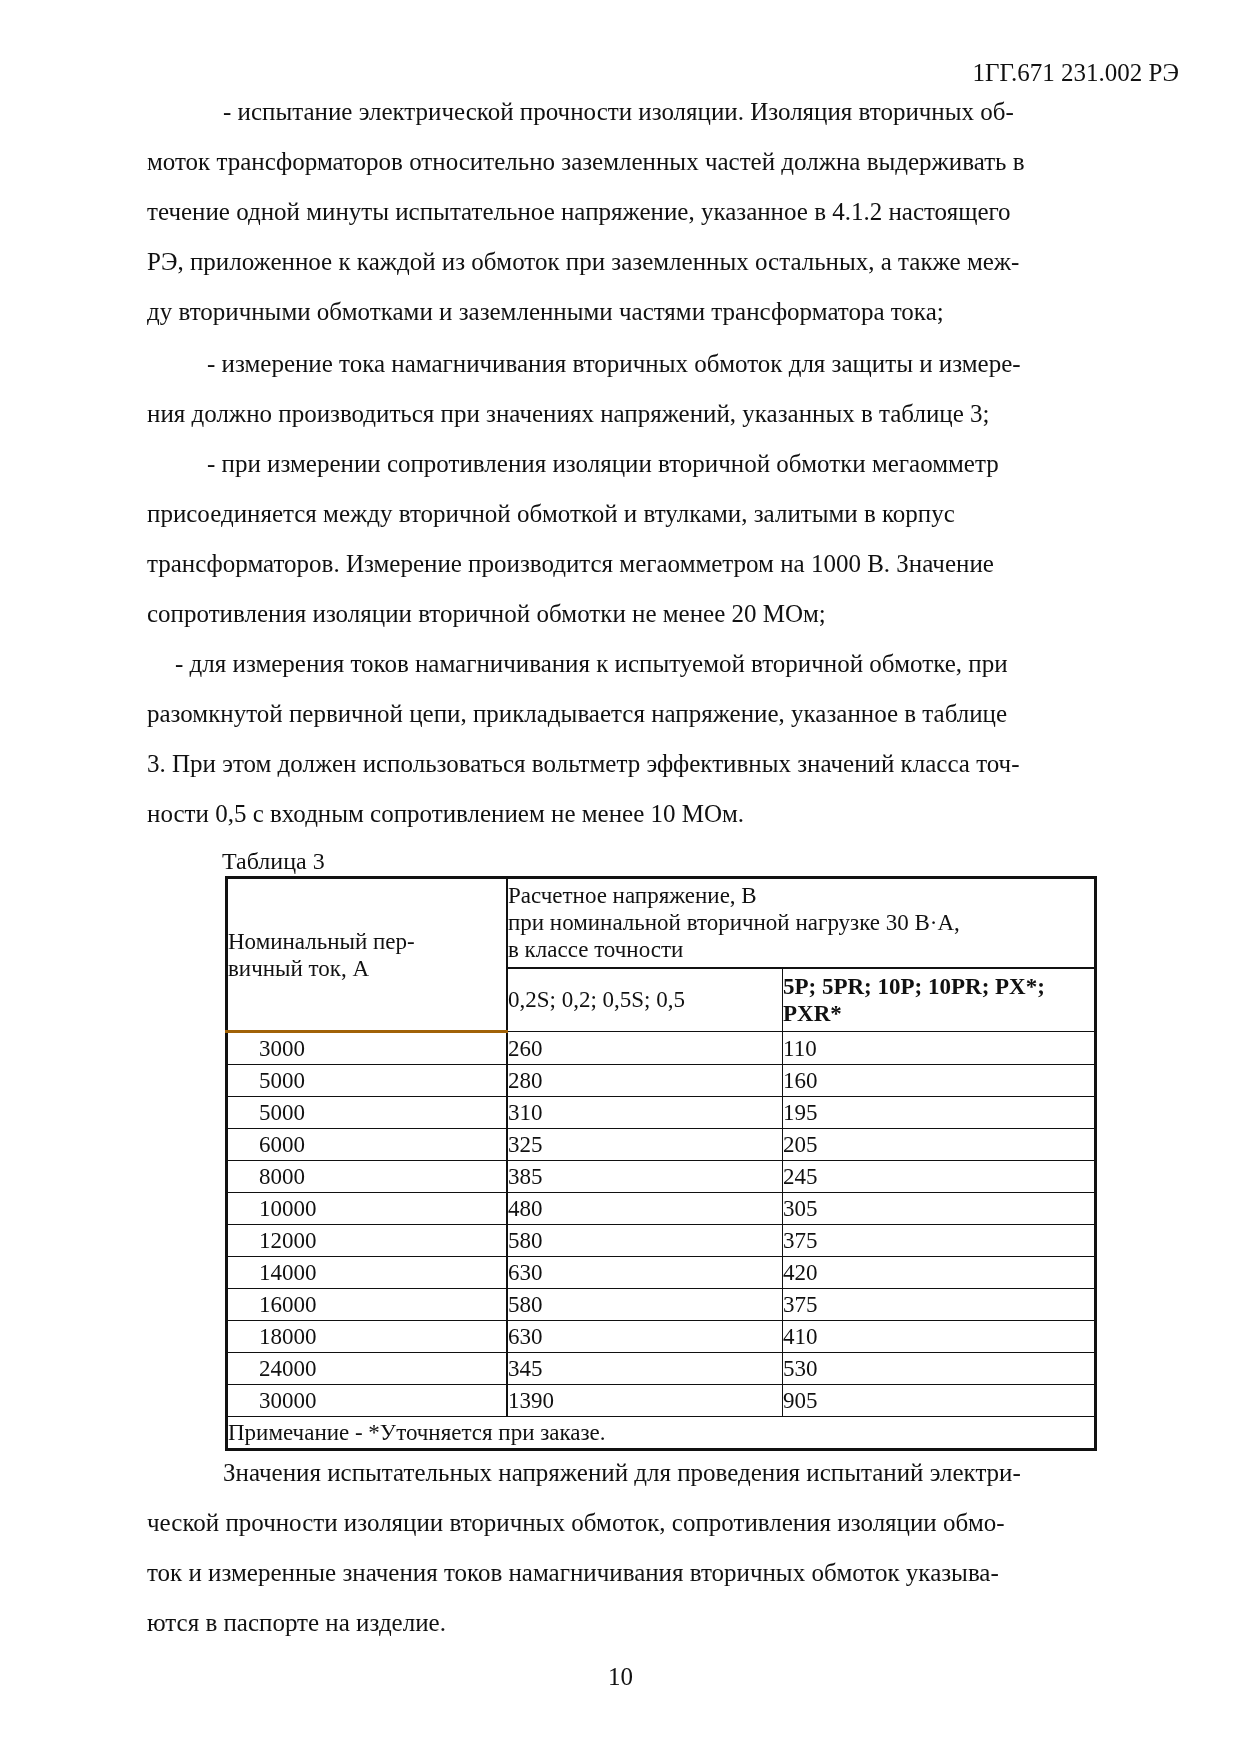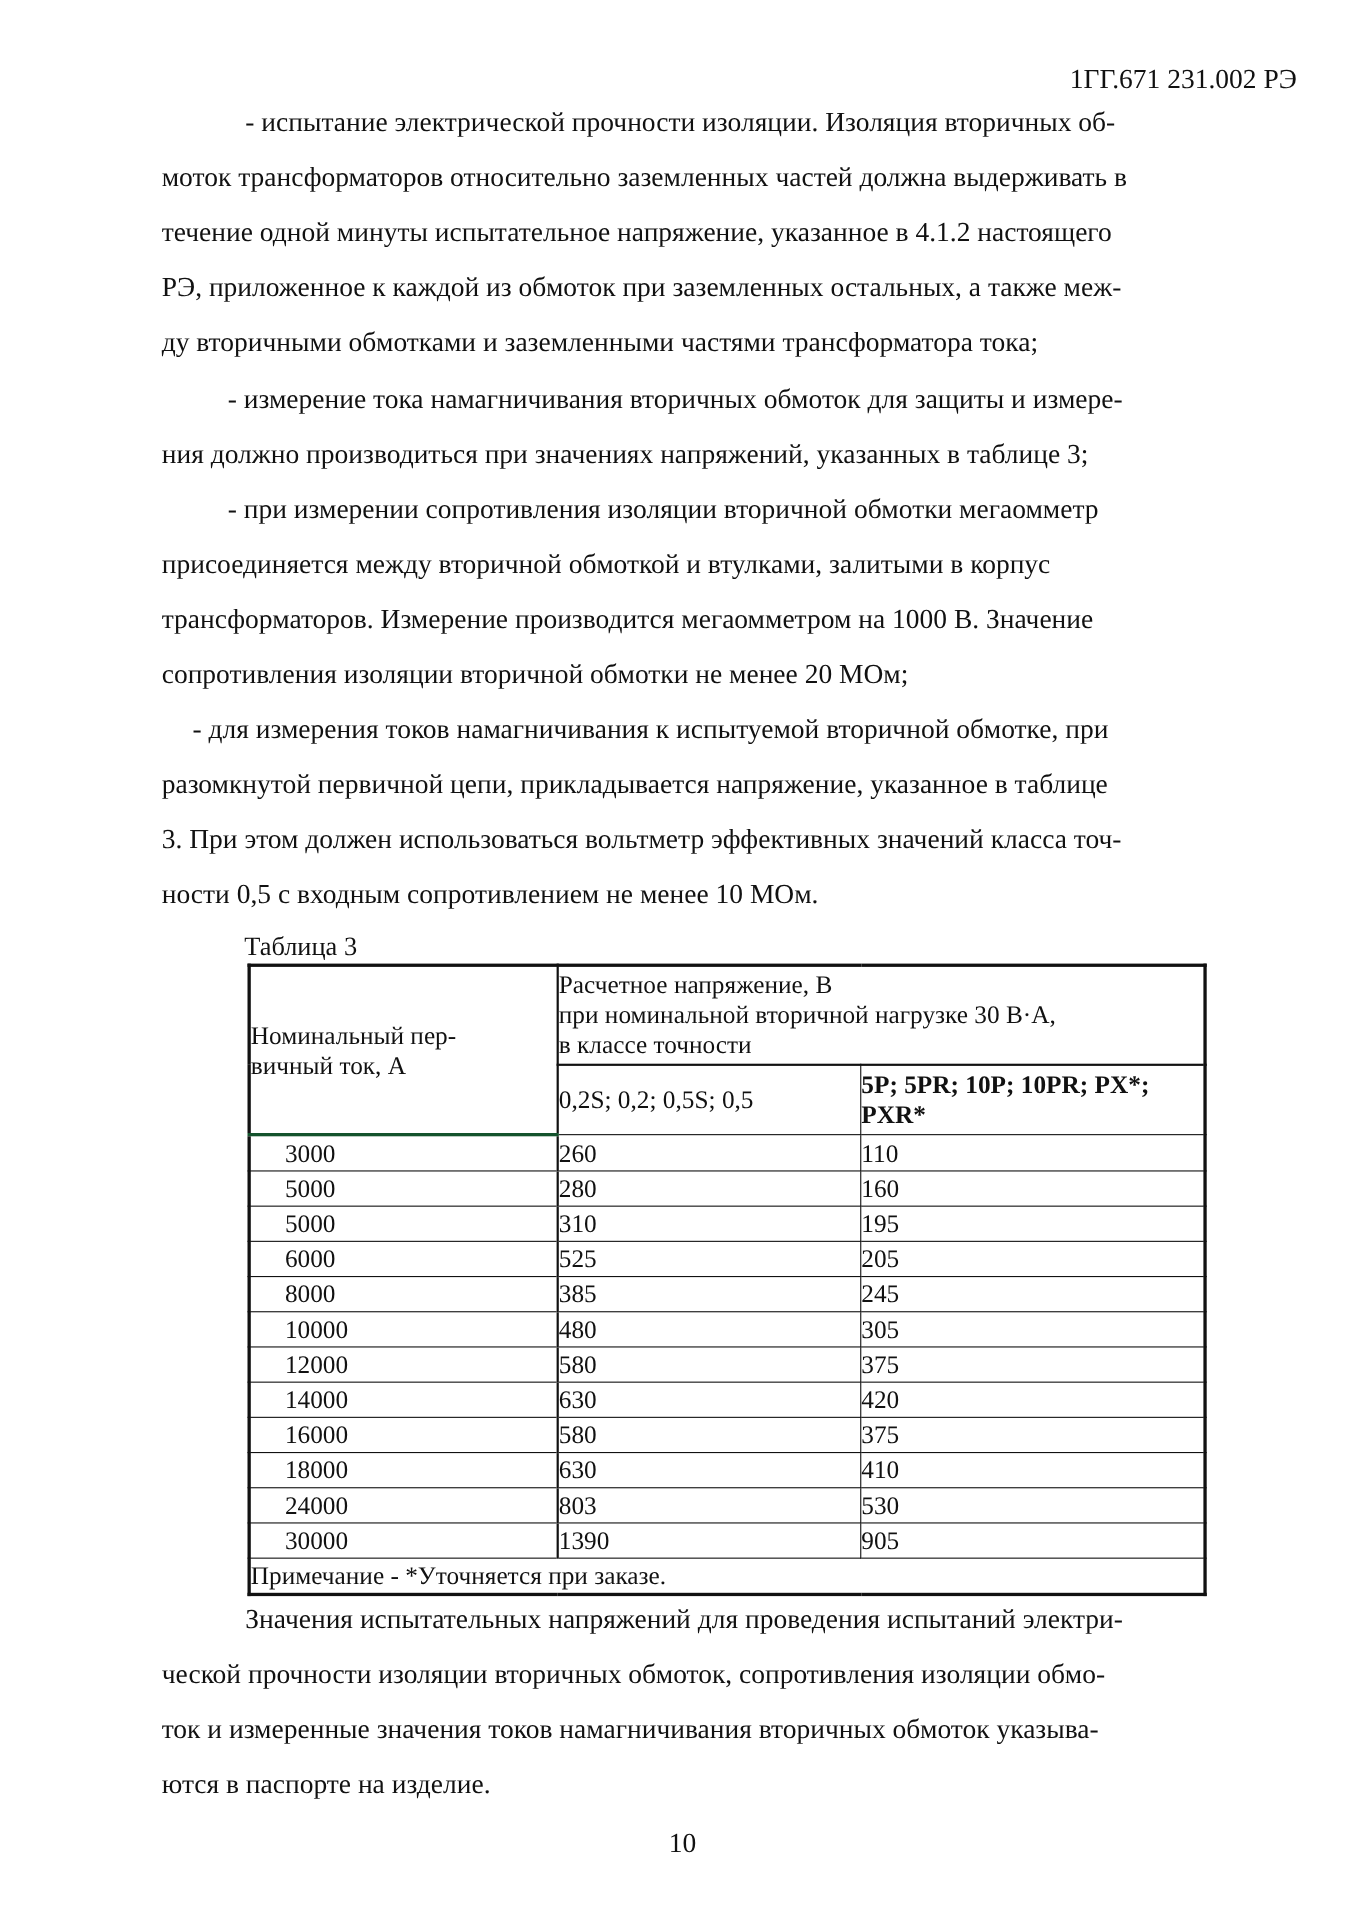--- a/index.html
+++ b/index.html
@@ -65,21 +65,21 @@
       <div class="line" style="top: 699px; left: 147px;">разомкнутой первичной цепи, прикладывается напряжение, указанное в таблице</div>
       <div class="line" style="top: 749px; left: 147px;">3. При этом должен использоваться вольтметр эффективных значений класса точ-</div>
       <div class="line" style="top: 799px; left: 147px;">ности 0,5 с входным сопротивлением не менее 10 МОм.</div>
     </div>
 
   <div class="table-caption">Таблица 3</div>
 
   <table class="t3">
     <tbody>
         <tr class="hdr-top">
-      <th class="col1 c1" rowspan="2" style="border-bottom:3px solid #14532d;border-right:2px solid #111;margin-left:32px;">
+      <th class="col1 c1" rowspan="2" style="border-bottom:3px solid #a16207;border-right:2px solid #111;margin-left:32px;">
         <span style="white-space:pre-line;display:block;">Номинальный пер-
 вичный ток, А</span>
       </th>
       <th colspan="2" style="border-bottom:2px solid #111;">
         <span style="white-space:pre-line;display:block;">Расчетное напряжение, В
 при номинальной вторичной нагрузке 30 В·А,
 в классе точности</span>
       </th>
     </tr>
     <tr class="hdr-sub hdr-bottom-border">
@@ -103,21 +103,21 @@
           <td>280</td>
           <td>160</td>
         </tr>
         <tr class="data-row">
           <td class="c1">5000</td>
           <td>310</td>
           <td>195</td>
         </tr>
         <tr class="data-row">
           <td class="c1">6000</td>
-          <td>525</td>
+          <td>325</td>
           <td>205</td>
         </tr>
         <tr class="data-row">
           <td class="c1">8000</td>
           <td>385</td>
           <td>245</td>
         </tr>
         <tr class="data-row">
           <td class="c1">10000</td>
           <td>480</td>
@@ -138,21 +138,21 @@
           <td>580</td>
           <td>375</td>
         </tr>
         <tr class="data-row">
           <td class="c1">18000</td>
           <td>630</td>
           <td>410</td>
         </tr>
         <tr class="data-row">
           <td class="c1">24000</td>
-          <td>803</td>
+          <td>345</td>
           <td>530</td>
         </tr>
         <tr class="data-row">
           <td class="c1">30000</td>
           <td>1390</td>
           <td>905</td>
         </tr>
       </tbody>
     <tbody>
         <tr>

